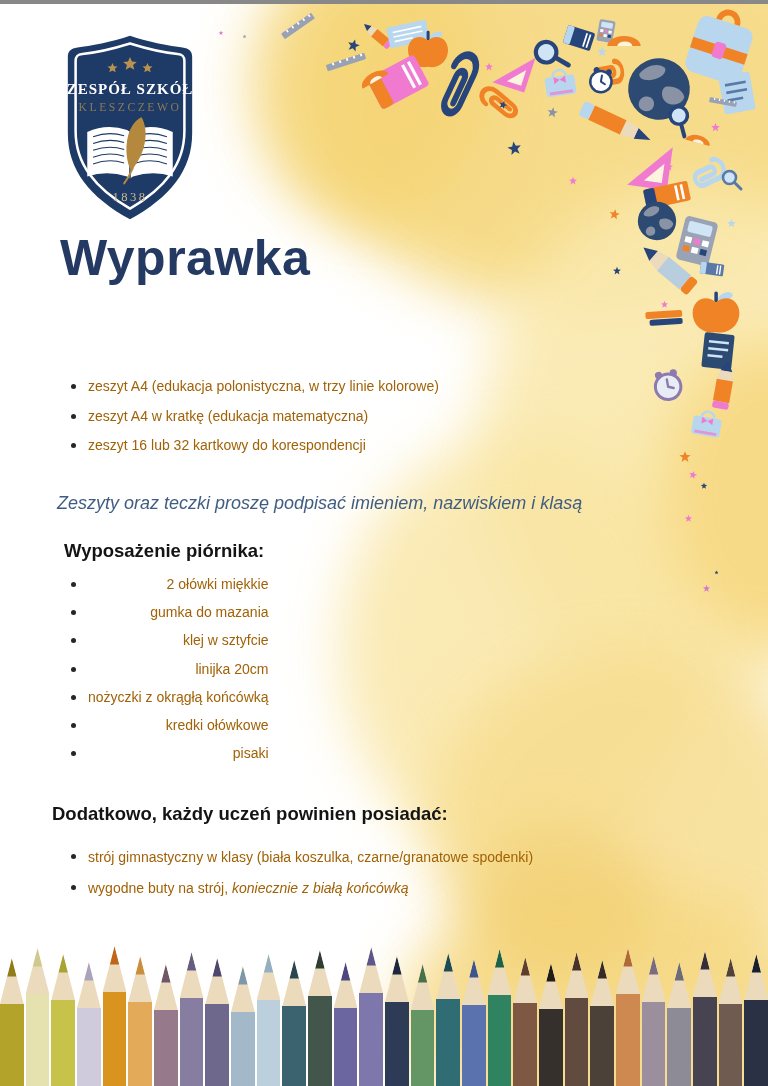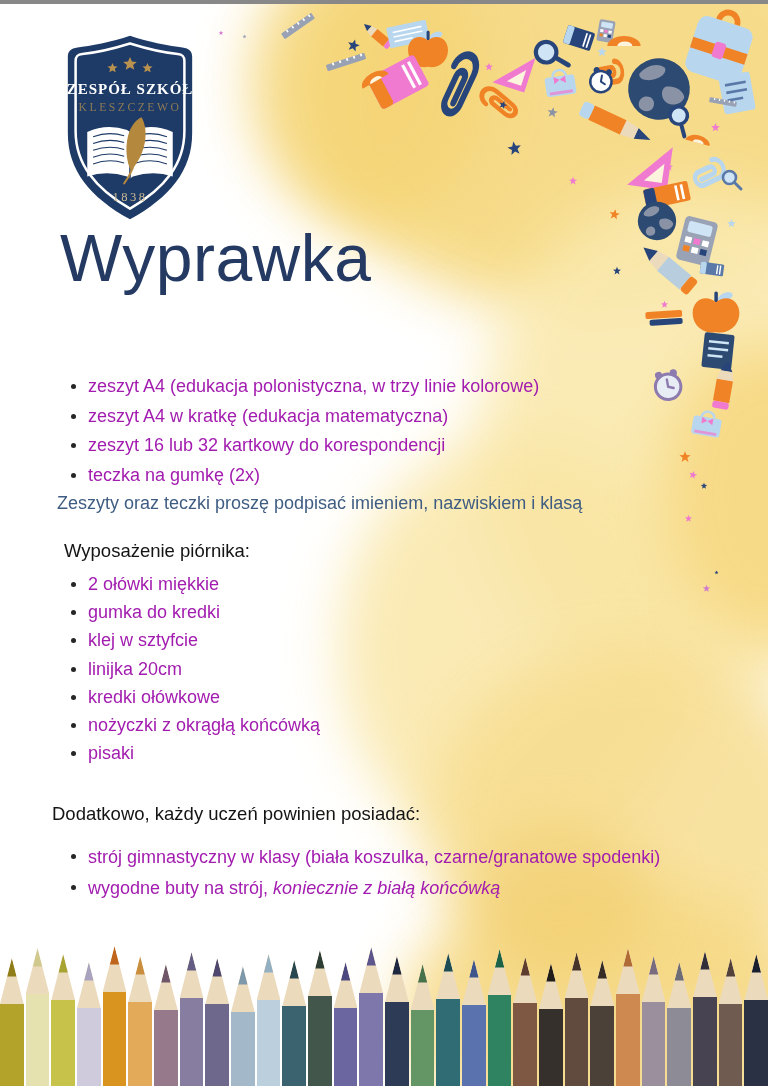--- a/index.html
+++ b/index.html
@@ -16,32 +16,32 @@
   .w6{left:400px;top:880px;width:430px;height:260px;background:#f6d985;opacity:.9;}
   .w7{left:470px;top:820px;width:180px;height:150px;background:#f1cd6c;opacity:.6;}
   .w8{left:660px;top:340px;width:220px;height:300px;background:#f6d67c;opacity:.8;}
   
   .dec-layer{position:absolute;inset:0;pointer-events:none;}
   .dec{position:absolute;overflow:visible;}
   
   .logo{position:absolute;left:62px;top:26px;width:136px;height:198px;}
   
   .content{position:absolute;left:0;top:0;width:768px;}
-  .title{position:absolute;left:60px;top:226px;margin:0;font-size:66px;line-height:56px;
-         font-weight:400;color:#253a63;letter-spacing:.5px;}
+  .title{position:absolute;left:60px;top:226px;margin:0;font-size:50px;line-height:56px;
+         font-weight:700;color:#253a63;letter-spacing:.5px;}
   .blist{list-style:none;margin:0;padding:0;position:absolute;left:60px;}
-  .blist li{position:relative;padding-left:28px;font-size:18px;color:#a21caf;}
+  .blist li{position:relative;padding-left:28px;font-size:14px;color:#a16207;}
   .blist li::before{content:"";position:absolute;left:11px;top:12px;width:5px;height:5px;
                     border-radius:50%;background:#262626;}
   .list-notebooks{top:368px;}  .list-notebooks li{line-height:29.5px;}
-  .note{position:absolute;left:57px;top:489px;margin:0;font-size:18px;
+  .note{position:absolute;left:57px;top:489px;margin:0;font-size:18px;font-style:italic;
         color:#3f5d82;}
-  .h-sec{position:absolute;margin:0;font-size:18.5px;font-weight:400;color:#141414;}
+  .h-sec{position:absolute;margin:0;font-size:18.5px;font-weight:700;color:#141414;}
   .h-pencilcase{left:64px;top:536px;}
-  .list-pencilcase{top:566px;} .list-pencilcase li{line-height:28.2px;}
+  .list-pencilcase{top:566px;} .list-pencilcase li{line-height:28.2px;text-align:right;}
   .h-additional{left:52px;top:799px;}
   .list-additional{top:838px;} .list-additional li{line-height:31.3px;}
   .it{font-style:italic;}
   
   .pencil-row{position:absolute;left:0;bottom:0;width:768px;height:146px;display:flex;
               gap:2px;align-items:stretch;}
   .pencil{flex:1;display:flex;flex-direction:column;}
   .pencil .tip{position:relative;height:46px;background:#ecdabd;
                clip-path:polygon(50% 0,100% 100%,0 100%);}
   .pencil .tip::after{content:"";position:absolute;inset:0;background:var(--lead);
@@ -365,33 +365,32 @@
 
   <div class="content">
     <h1 class="title">
       <span>Wyprawka</span><br>
     </h1>
 
     <ul class="blist list-notebooks">
       <li>zeszyt A4 (edukacja polonistyczna, w trzy linie kolorowe)</li>
       <li>zeszyt A4 w kratkę (edukacja matematyczna)</li>
       <li>zeszyt 16 lub 32 kartkowy do korespondencji</li>
-      <li>teczka na gumkę (2x)</li>
     </ul>
 
     <p class="note">Zeszyty oraz teczki proszę podpisać imieniem, nazwiskiem i klasą</p>
 
     <h2 class="h-sec h-pencilcase">Wyposażenie piórnika:</h2>
     <ul class="blist list-pencilcase">
       <li>2 ołówki miękkie</li>
-      <li>gumka do kredki</li>
+      <li>gumka do mazania</li>
       <li>klej w sztyfcie</li>
       <li>linijka 20cm</li>
+      <li>nożyczki z okrągłą końcówką</li>
       <li>kredki ołówkowe</li>
-      <li>nożyczki z okrągłą końcówką</li>
       <li>pisaki</li>
     </ul>
 
     <h2 class="h-sec h-additional">Dodatkowo, każdy uczeń powinien posiadać:</h2>
     <ul class="blist list-additional">
       <li><span>strój gimnastyczny w klasy (biała koszulka, czarne/granatowe spodenki)</span><span class="it"></span></li>
       <li><span>wygodne buty na strój, </span><span class="it">koniecznie z białą końcówką</span></li>
     </ul>
   </div>
 

